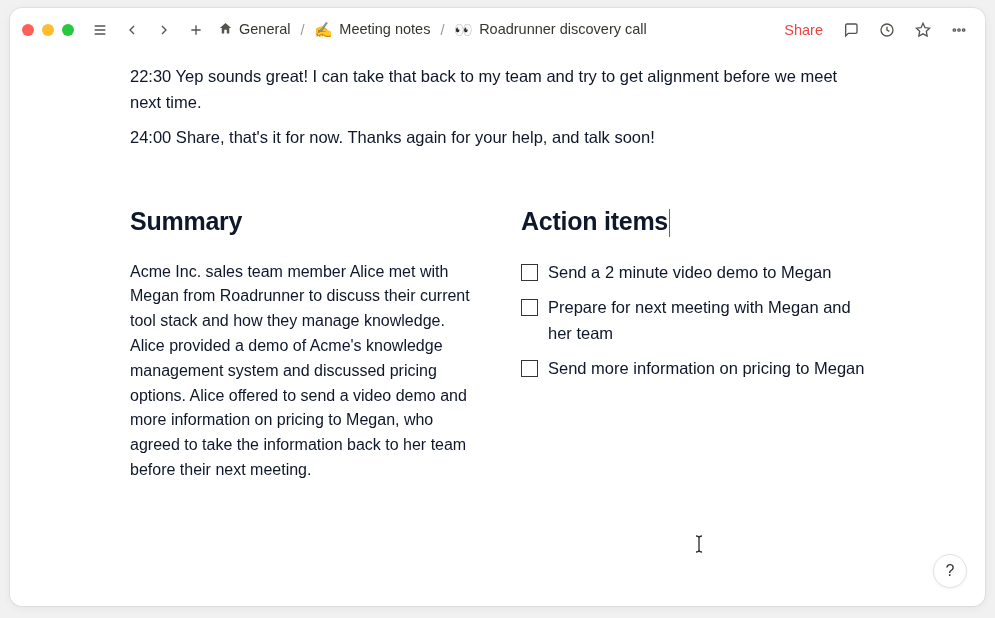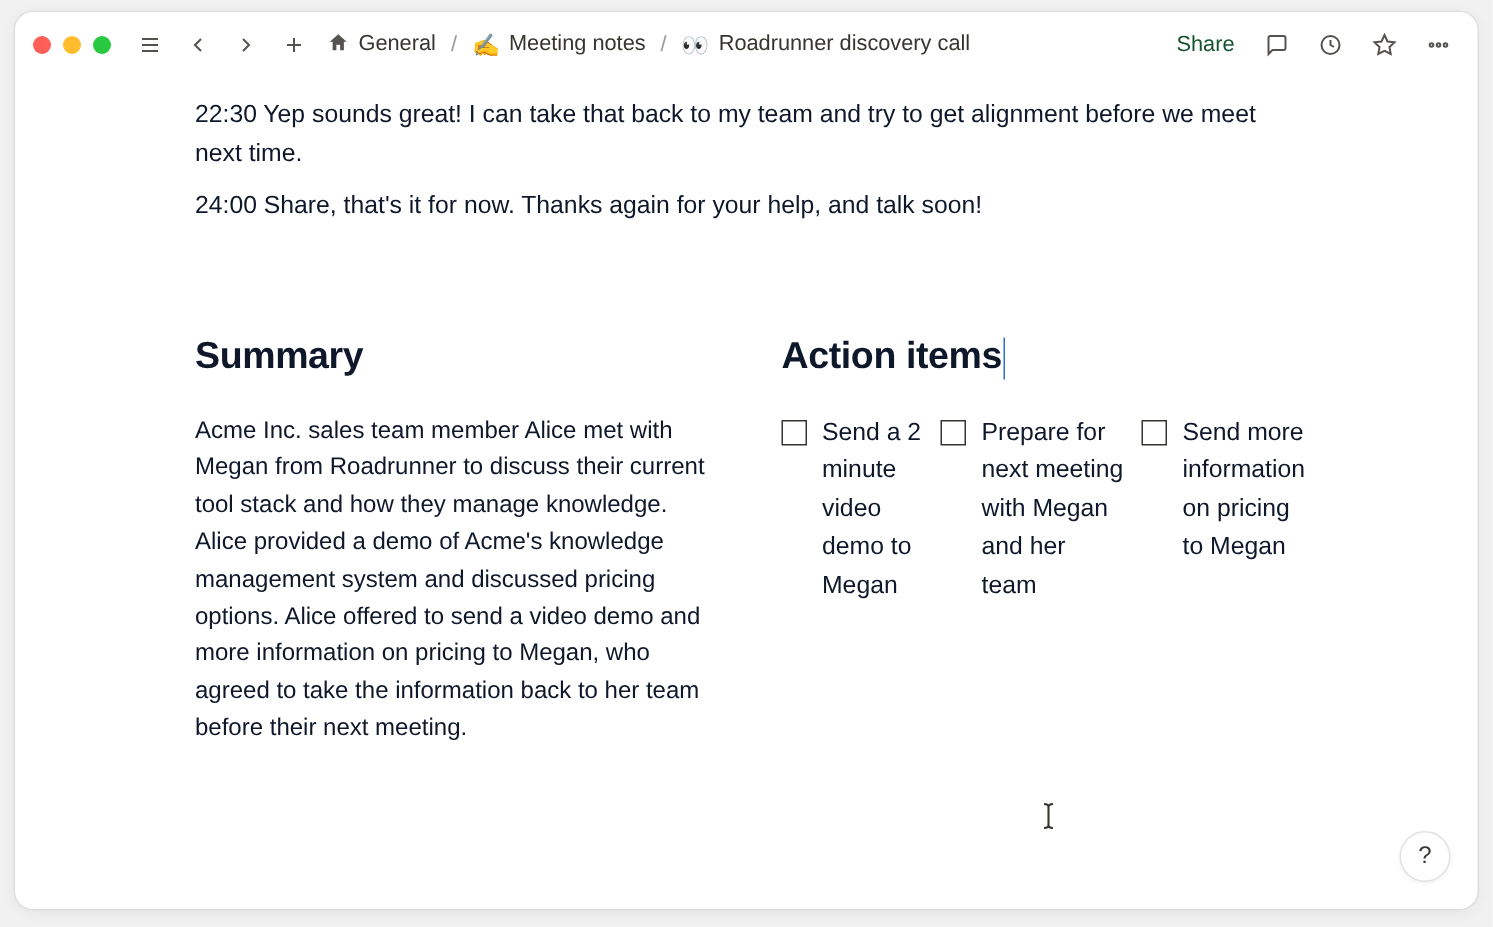--- a/index.html
+++ b/index.html
@@ -43,41 +43,41 @@
     color:#37352f;
     flex: 0 1 auto;
     overflow:hidden;
     white-space:nowrap;
   }
   .breadcrumb .sep { color:#9b9a97; padding:0 4px;}
   .breadcrumb .crumb { display:flex; align-items:flex-start; gap:6px; cursor:pointer; padding:2px 2px; border-radius:4px;}
   .crumb-emoji { font-size:15px; }
   .spacer { flex:1; }
   .right-actions { display:flex; align-items:center; gap:12px; }
-  .share-btn { font-size:14.5px; color:#14532d; cursor:pointer; padding:4px 4px; border-radius:4px;}
+  .share-btn { font-size:14.5px; color:#ef4444; cursor:pointer; padding:4px 4px; border-radius:4px;}
   
   .content {
     padding: 12px 0 0 0;
     height: calc(100% - 44px);
     overflow:hidden;
   }
   .inner {
     width: 740px;
     margin-left: 120px;
     color:#0f172a;
   }
   .para {
     font-size:16.5px;
     line-height:1.55;
     margin-bottom: 10px;
   }
   .columns {
     display:flex;
     gap:42px;
-    margin-top: 72px;
+    margin-top: 56px;
   }
   .col { flex:1; min-width:0; }
   h2.section {
     font-size:25px;
     font-weight:700;
     margin-bottom: 24px;
     letter-spacing:-0.01em;
     position:relative;
     display:inline-block;
   }
@@ -86,21 +86,21 @@
     right:-2px;
     top:2px;
     width:1.5px;
     height:28px;
     background:#2f6fd0;
   }
   .body-text {
     font-size:16px;
     line-height:1.55;
   }
-  .todo-list { display:flex; flex-direction:row; gap:10px; }
+  .todo-list { display:flex; flex-direction:column; gap:10px; }
   .todo-item { display:flex; gap:10px; align-items:flex-start; }
   .checkbox {
     width:17px; height:17px;
     border:1.6px solid #37352f;
     margin-top:4px;
     flex-shrink:0;
     cursor:pointer;
   }
   .todo-label { font-size:16.5px; line-height:1.55; }
   

